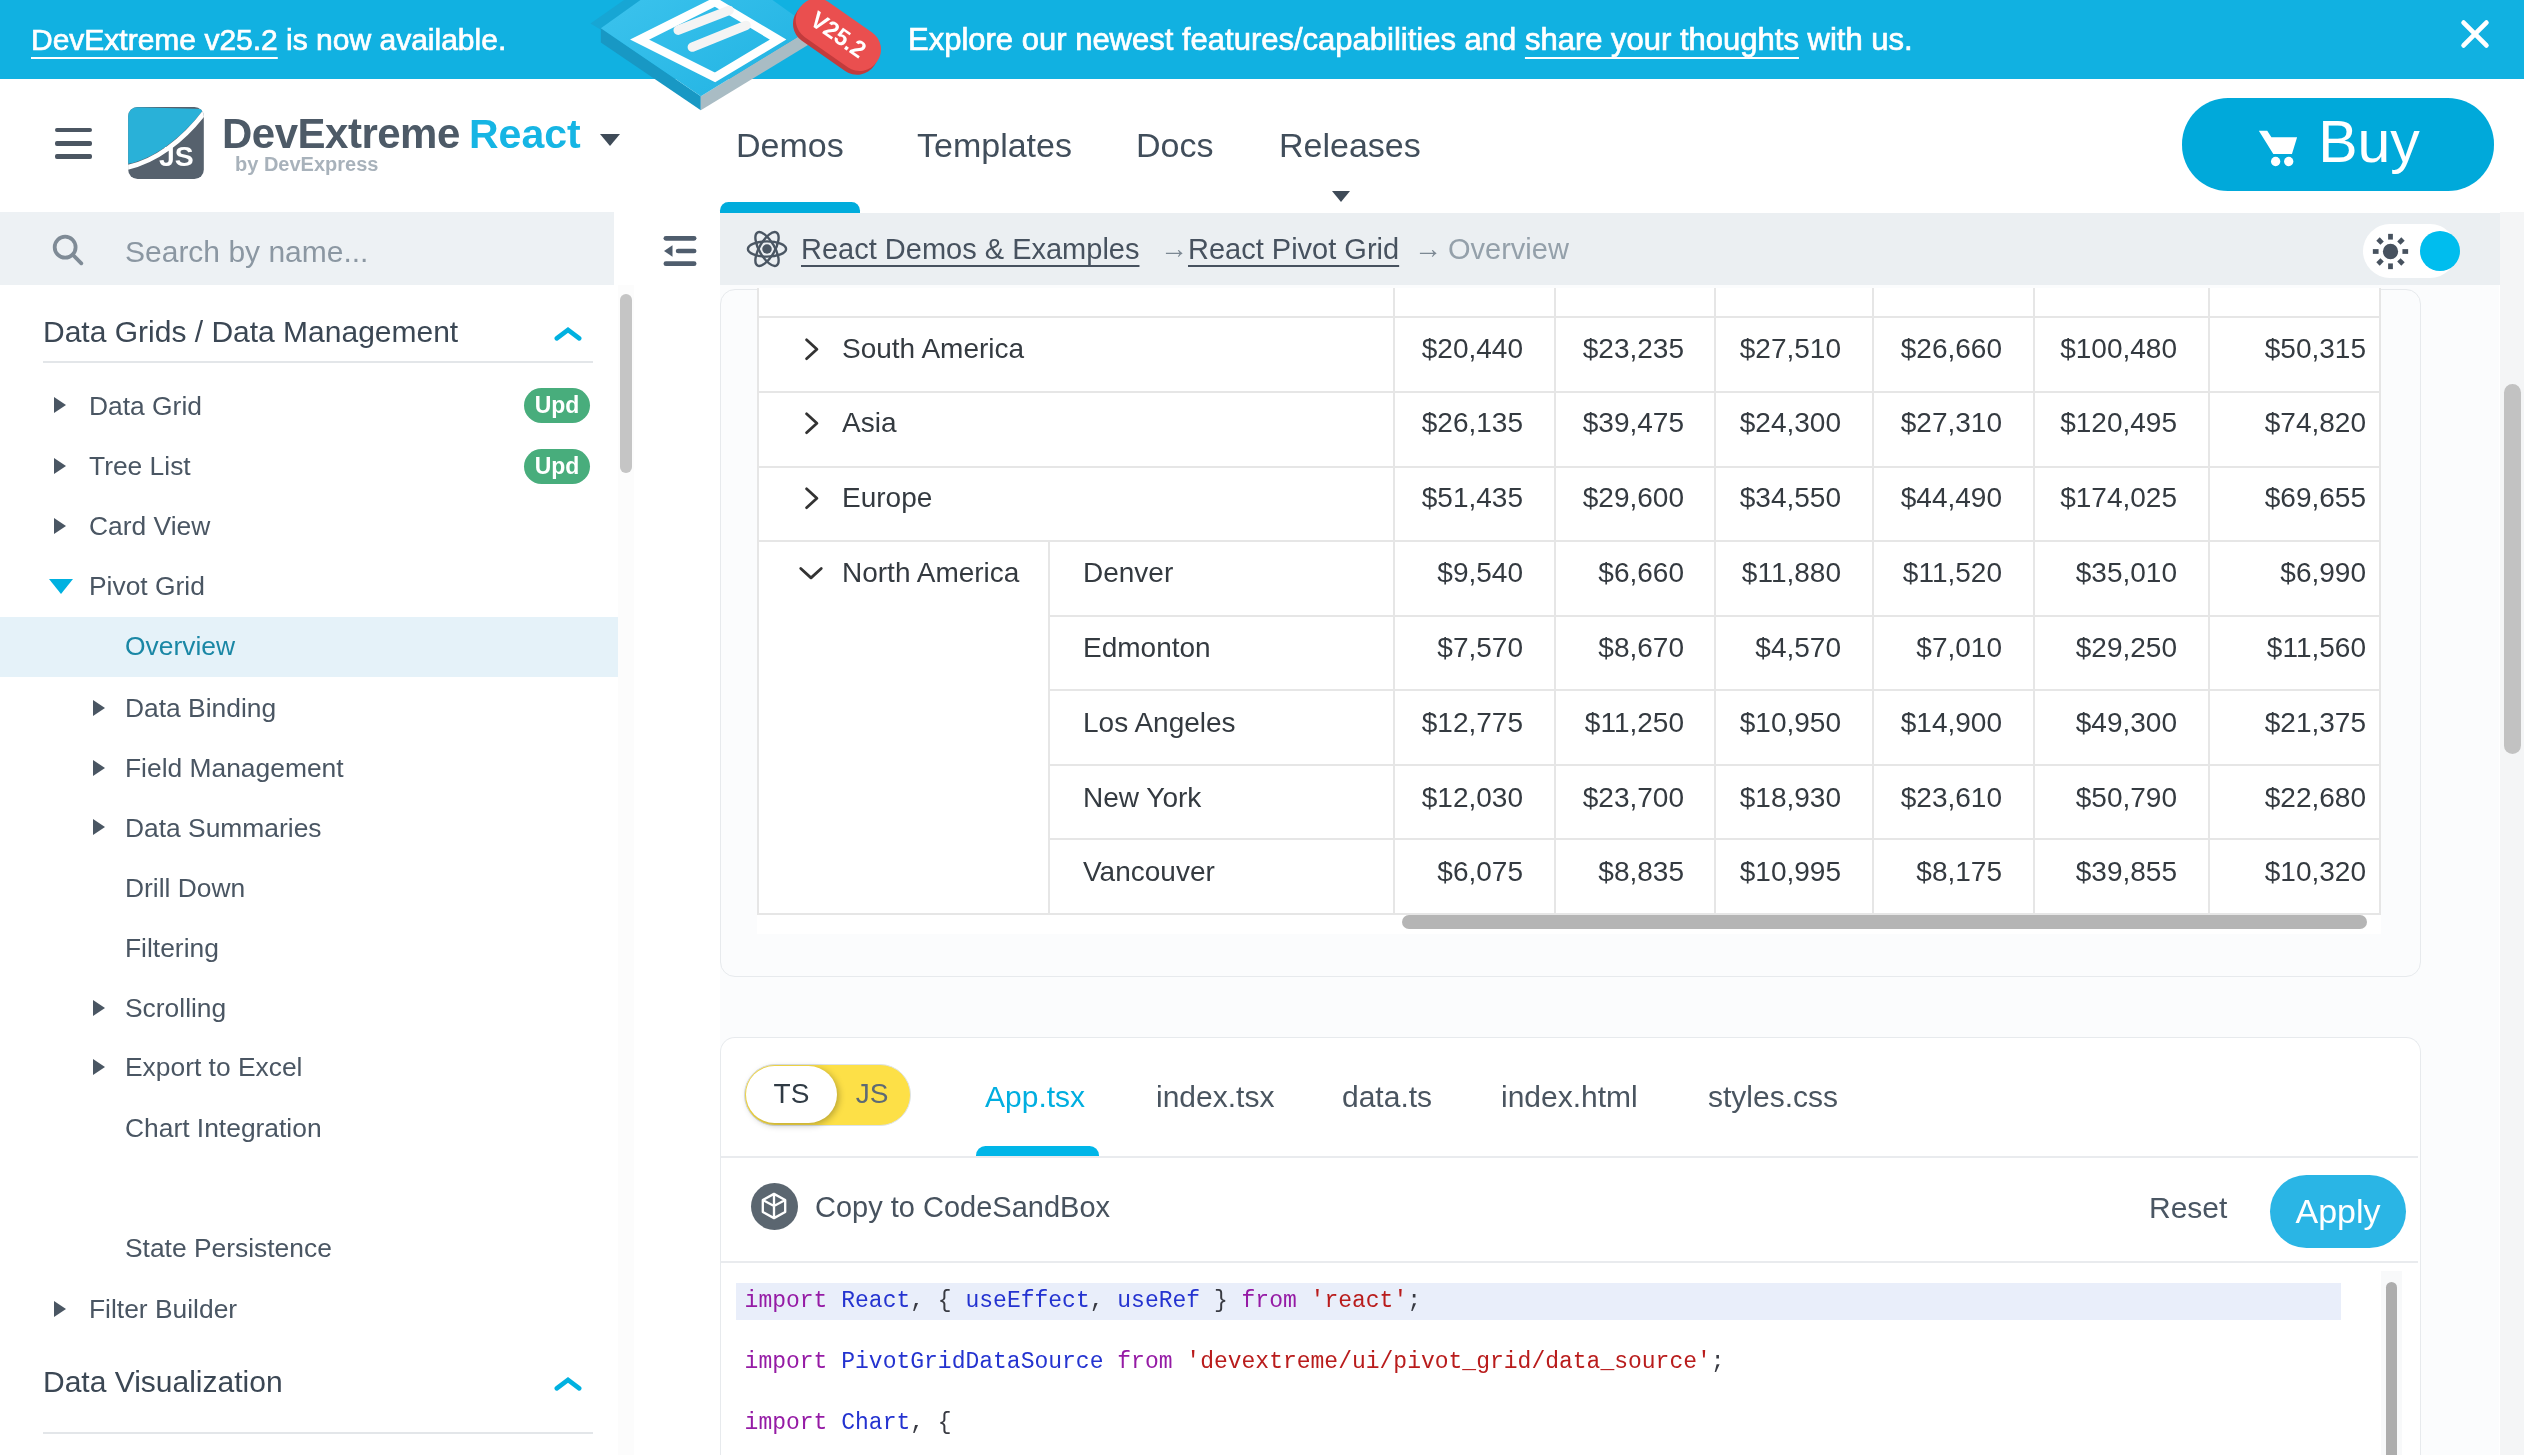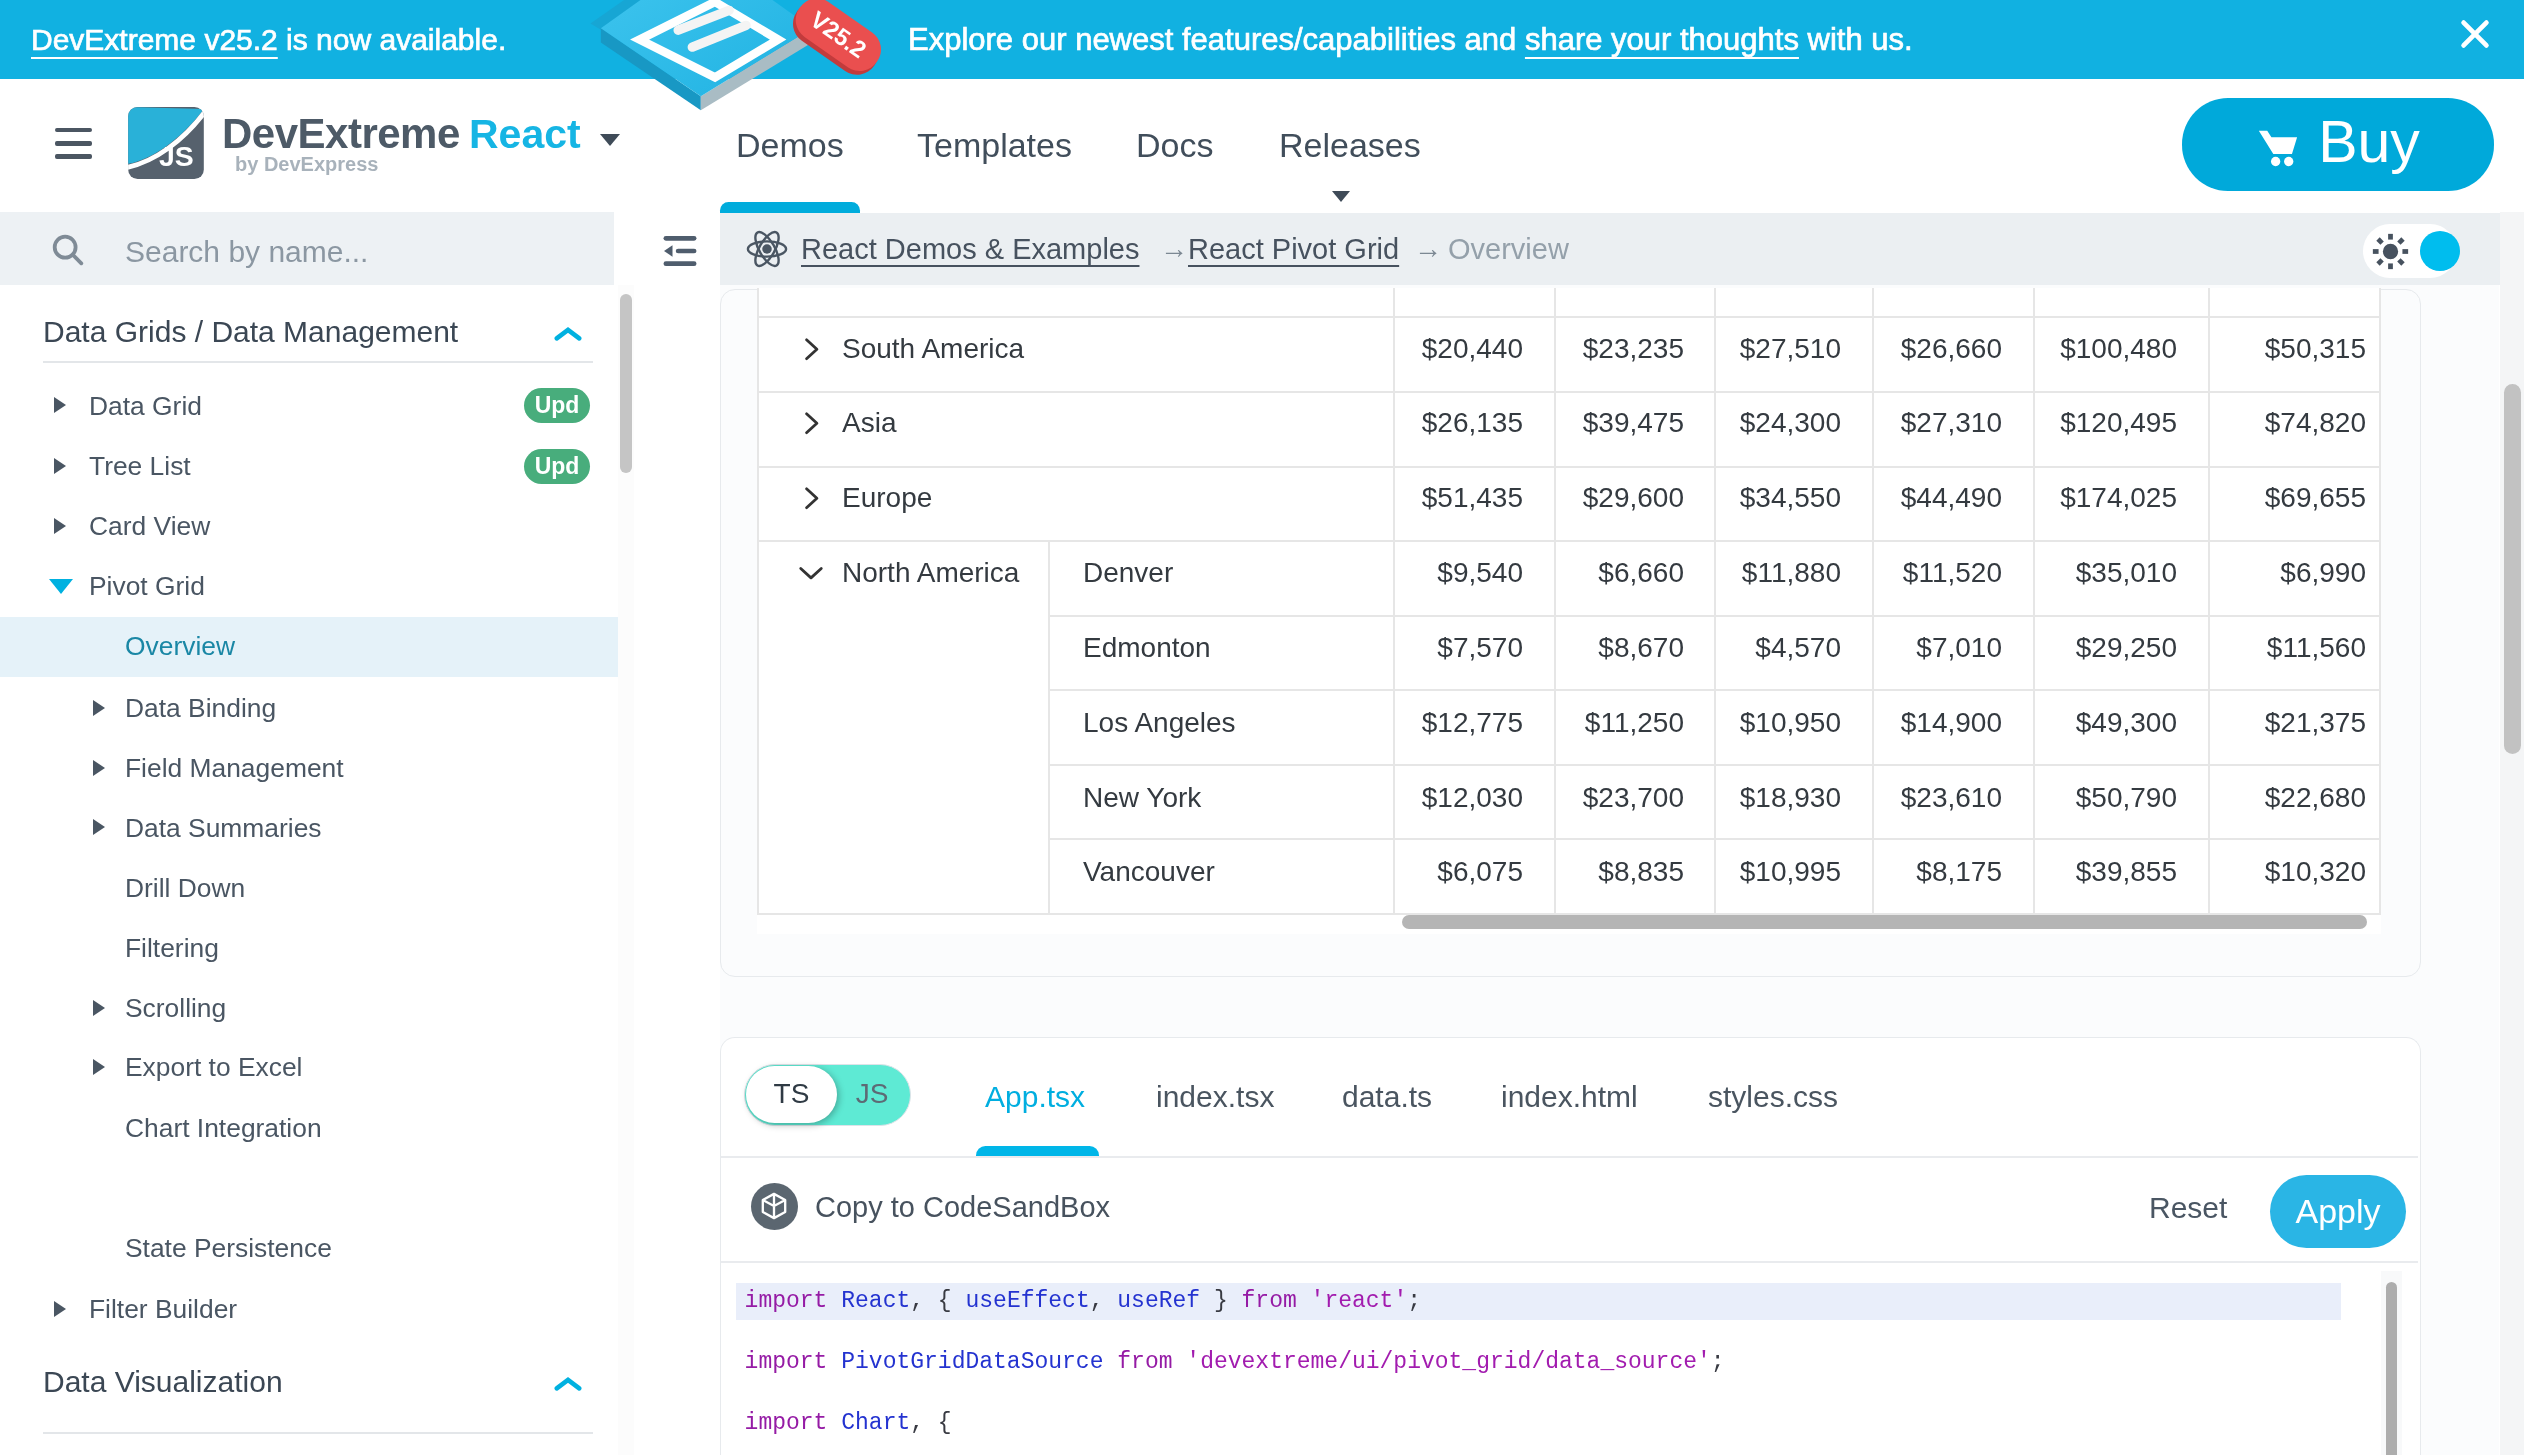--- a/index.html
+++ b/index.html
@@ -69,33 +69,33 @@
 #tablewrap { position:absolute; left:36px; top:-1.9px; width:1624px; height:646px; background:#fff; overflow:hidden; }
 .vline { position:absolute; width:1.9px; background:#e6e6e6; }
 .hline { position:absolute; height:1.9px; background:#e6e6e6; }
 .rowlab { position:absolute; font-size:28px; color:#343a40; white-space:nowrap; }
 .money { position:absolute; font-size:28px; color:#343a40; text-align:right; }
 #hscroll { position:absolute; left:683px; top:627px; width:965px; height:14px; background:#b5b5b5; border-radius:7.6px; }
 .tchev { position:absolute; }
 
 
 #codecard { position:absolute; left:720px; top:1037px; width:1701px; height:491px; background:#fff; border:1.9px solid #e7eaed; border-radius:15px 15px 0 0; border-bottom:none; }
-#tstoggle { position:absolute; left:23px; top:26.4px; width:167px; height:62px; background:#5eead4; border:1.9px solid #dde3e8; border-radius:32px; }
+#tstoggle { position:absolute; left:23px; top:26.4px; width:167px; height:62px; background:#fde047; border:1.9px solid #dde3e8; border-radius:32px; }
 #tstoggle .knob { position:absolute; left:0.9px; top:0.9px; width:91px; height:57px; background:#fff; border-radius:29px; box-shadow:1.9px 1.9px 7.6px rgba(0,0,0,0.28); }
 #tstoggle .ts { position:absolute; left:0px; top:12.3px; width:93px; text-align:center; font-size:28px; color:#2f3a44; }
 #tstoggle .js { position:absolute; left:90px; top:12.3px; width:74px; text-align:center; font-size:28px; color:#5d6a75; }
 .tab { position:absolute; top:42px; font-size:30px; color:#4a5560; }
 #tabline { position:absolute; left:255px; top:108px; width:123px; height:12.3px; background:#00b6e8; border-radius:9.4px 9.4px 0 0; }
 .cdiv { position:absolute; left:0; width:1697px; height:1.9px; background:#e9ebee; }
 #csicon { position:absolute; left:30px; top:145px; width:47px; height:47px; border-radius:50%; background:#5b6670; }
 #copytext { position:absolute; left:94px; top:153px; font-size:29px; color:#47525e; }
 #reset { position:absolute; left:1428px; top:153px; font-size:30px; color:#4a5663; }
 #apply { position:absolute; left:1549px; top:137px; width:136px; height:73px; border-radius:37px; background:#2ab5e5; color:#fff; font-size:34px; display:flex; align-items:center; justify-content:center; }
 .codeline { position:absolute; left:23.6px; height:37px; line-height:37px; font-family:"Liberation Mono", monospace; font-size:23px; color:#383a42; white-space:pre; }
-.k { color:#951ba5; } .id { color:#2433d0; } .str { color:#a21caf; }
+.k { color:#951ba5; } .id { color:#2433d0; } .str { color:#b91c1c; }
 #codescroll { position:absolute; left:1660px; top:233px; width:21px; height:256px; background:#f8f9fa; }
 #codescroll .thumb { position:absolute; left:4.7px; top:11.3px; width:11.3px; height:378px; background:#adadad; border-radius:6.6px; }
 </style>
 </head>
 <body>
 <div id="page">
 
   <div id="banner">
     <div class="t1"><u>DevExtreme v25.2</u> is now available.</div>
     <div class="t2">Explore our newest features/capabilities and <u>share your thoughts</u> with us.</div>

